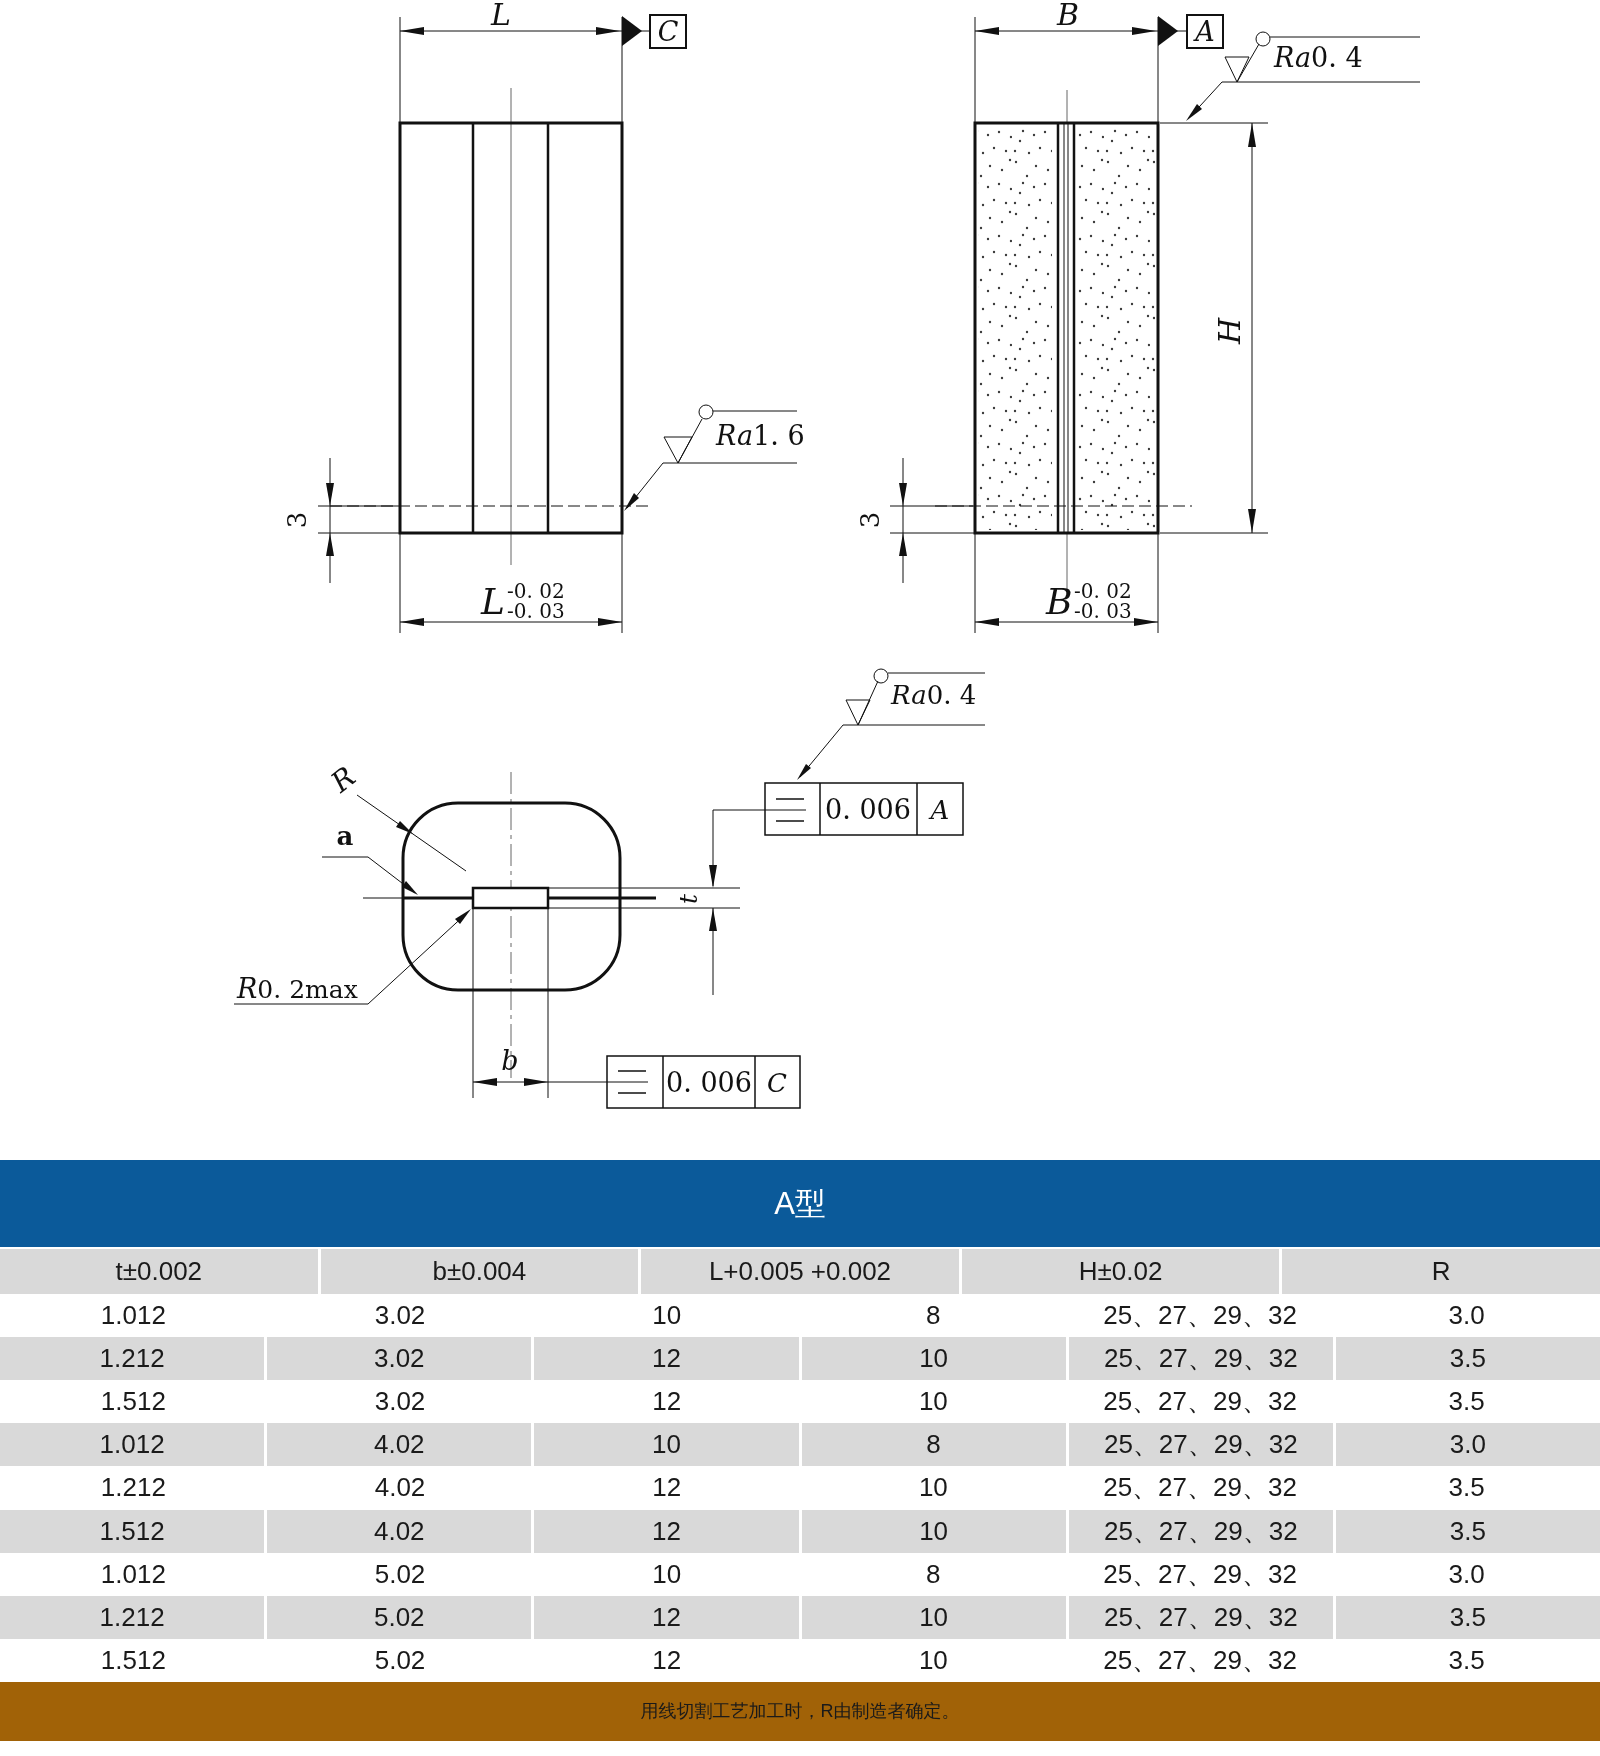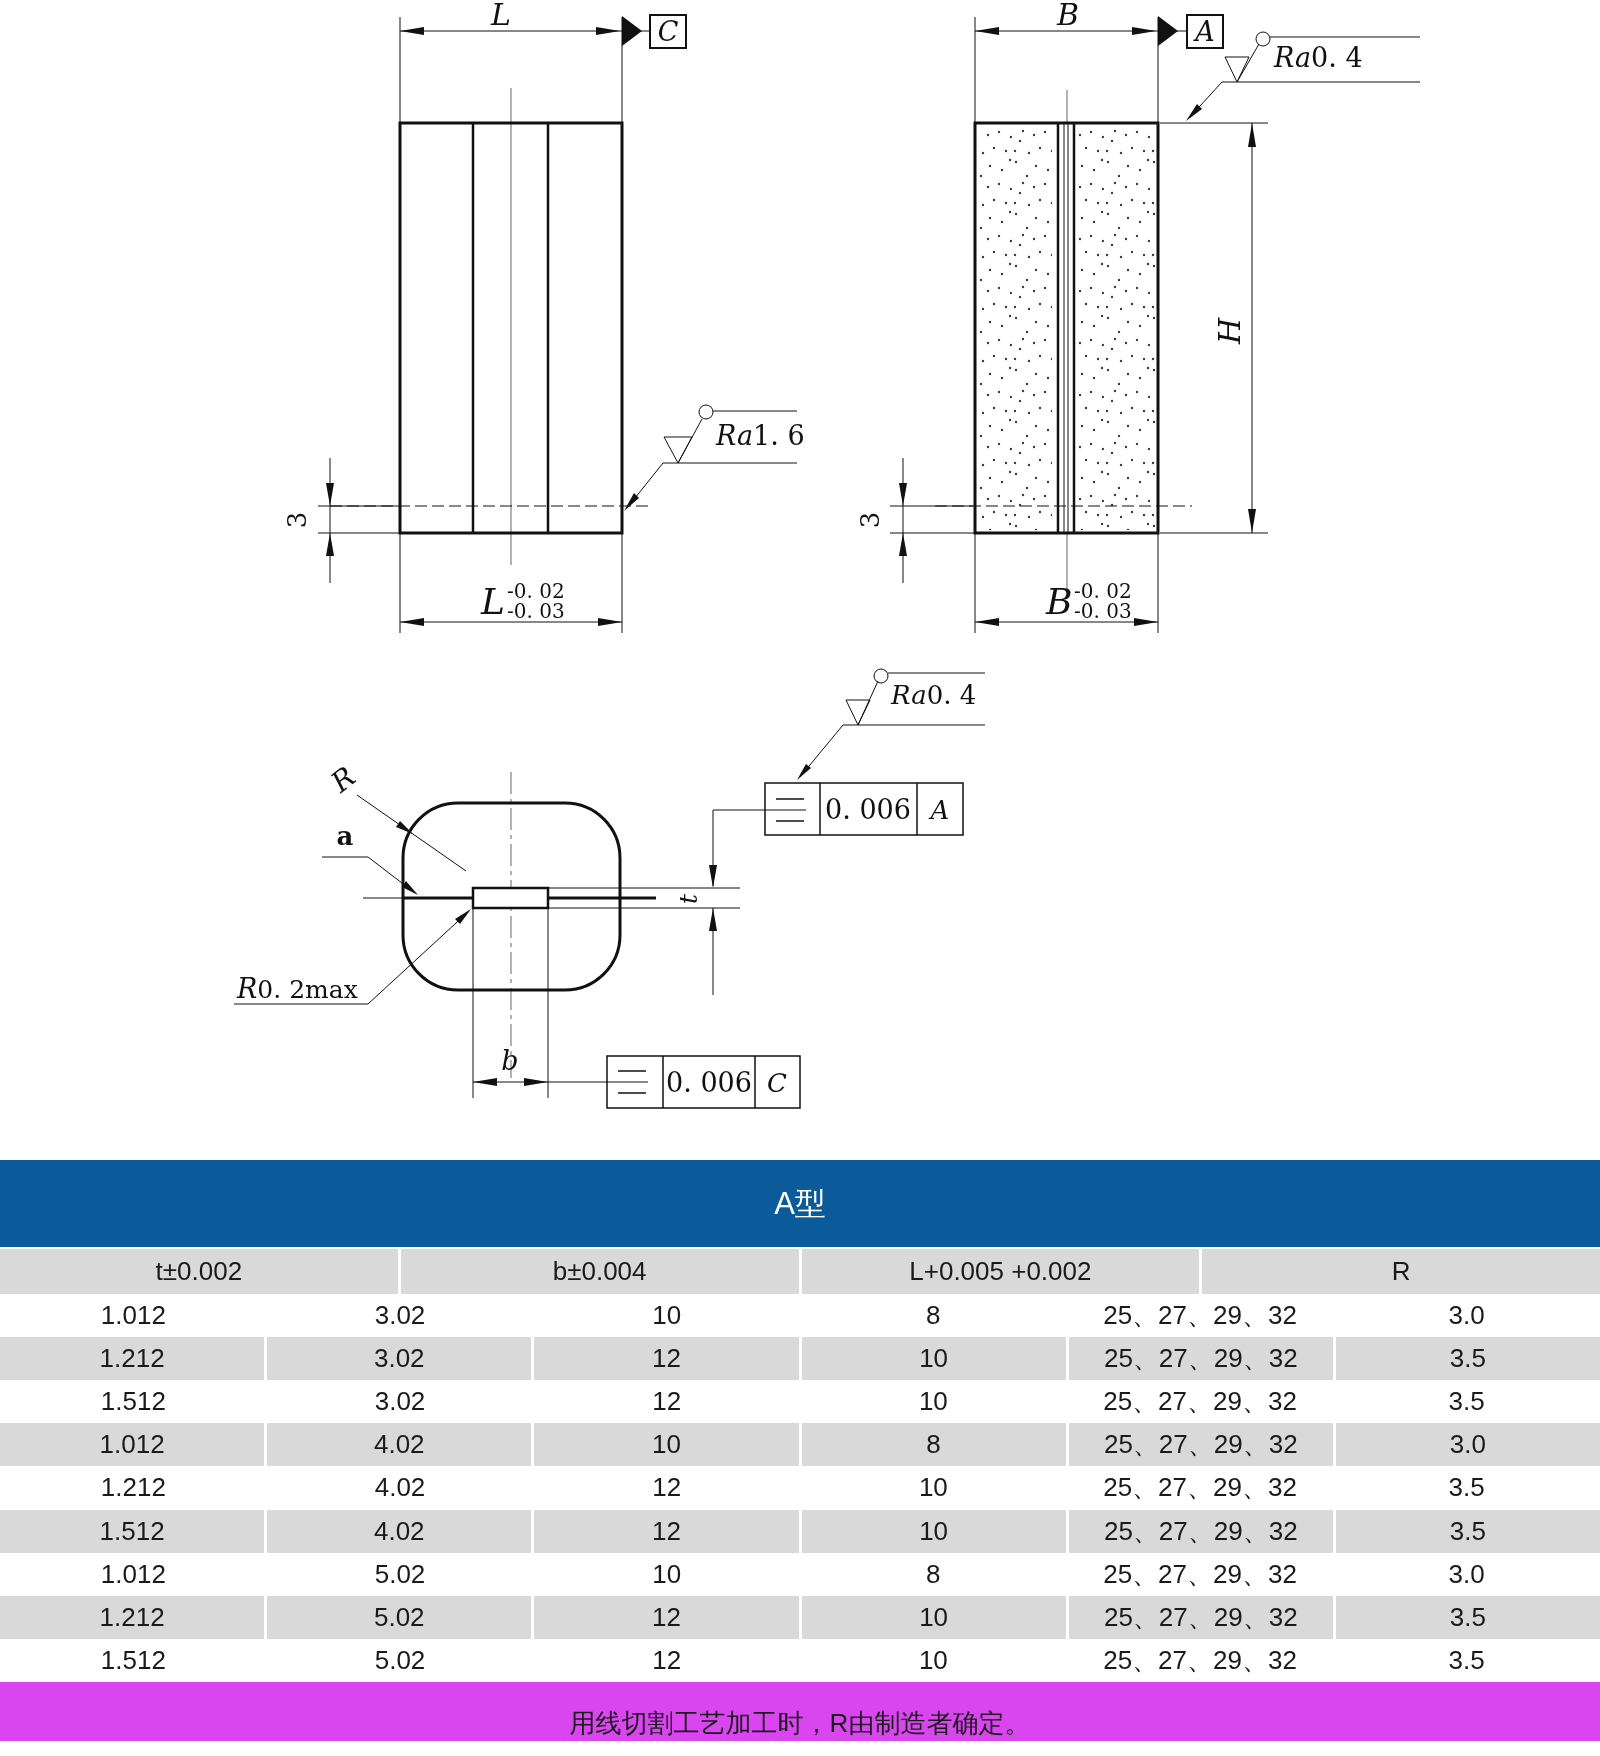--- a/index.html
+++ b/index.html
@@ -9,21 +9,21 @@
   .table-wrap{position:absolute;left:0;top:1160px;width:1600px;height:581px;display:flex;flex-direction:column;
               font-family:"Liberation Sans",sans-serif;color:#1a1a1a;}
   .t-title{height:87px;flex:0 0 87px;background:#0b5a9a;color:#fff;display:flex;align-items:center;justify-content:center;
            font-size:31px;margin-bottom:2px;}
   .t-head{height:45px;flex:0 0 45px;background:#d9d9d9;display:flex;}
   .cell{flex:1 1 0;display:flex;align-items:center;justify-content:center;font-size:26px;box-sizing:border-box;}
   .t-head .cell:not(:last-child){border-right:3px solid #fff;}
   .t-row{flex:1 1 auto;display:flex;background:#fff;}
   .t-row.alt{background:#d9d9d9;}
   .t-row.alt .cell:not(:last-child){border-right:3px solid #fff;}
-  .t-note{height:59px;flex:0 0 59px;background:#d946ef;display:flex;align-items:flex-end;justify-content:center;font-size:26px;}
+  .t-note{height:59px;flex:0 0 59px;background:#a16207;display:flex;align-items:center;justify-content:center;font-size:18px;}
 </style>
 </head>
 <body>
 
 <div class="page">
   <div class="drawing">
     <svg width="1600" height="1175" viewBox="0 0 1600 1175" xmlns="http://www.w3.org/2000/svg" font-family="DejaVu Serif, serif">
       <defs>
         <pattern id="stip" width="46" height="52" patternUnits="userSpaceOnUse">
           <g fill="#3a3a3a">
@@ -225,20 +225,21 @@
   </div>
 
   <div class="table-wrap">
     <div class="t-title">
       <span>A型</span>
     </div>
     <div class="t-head">
       <div class="cell">t±0.002</div>
       <div class="cell">b±0.004</div>
       <div class="cell">L+0.005 +0.002</div>
+      <div class="cell">H±0.02</div>
       <div class="cell">R</div>
     </div>
 
     <div class="t-row">
       <div class="cell">1.012</div>
       <div class="cell">3.02</div>
       <div class="cell">10</div>
       <div class="cell">8</div>
       <div class="cell">25、27、29、32</div>
       <div class="cell">3.0</div>

